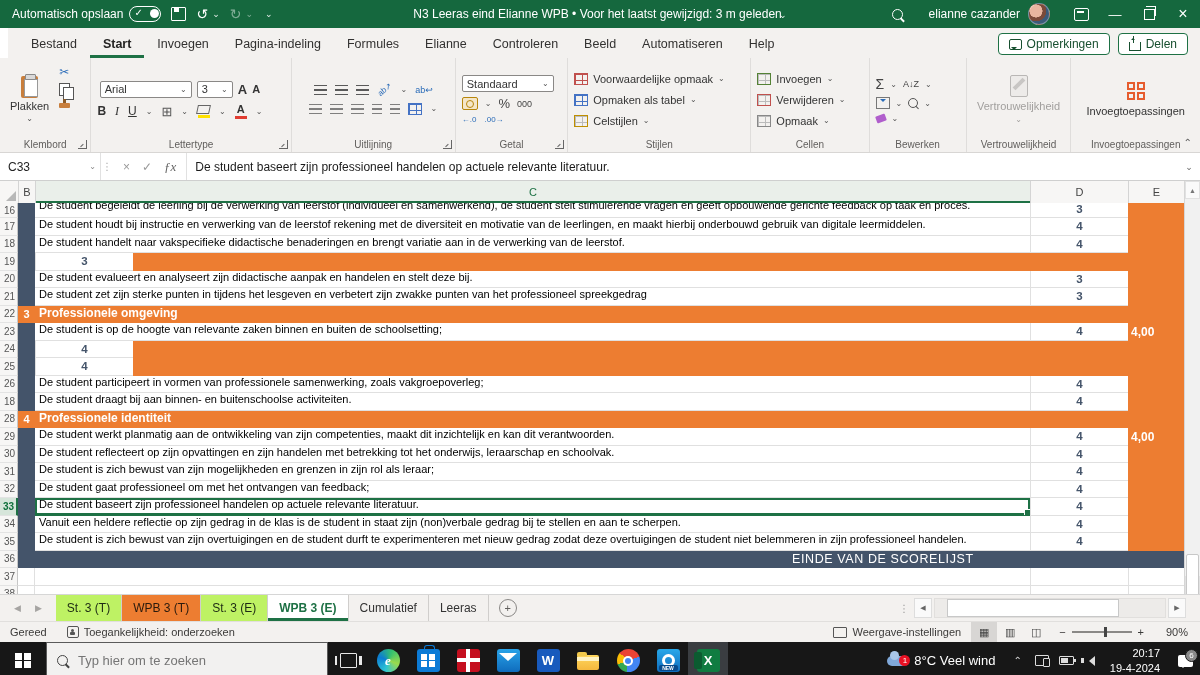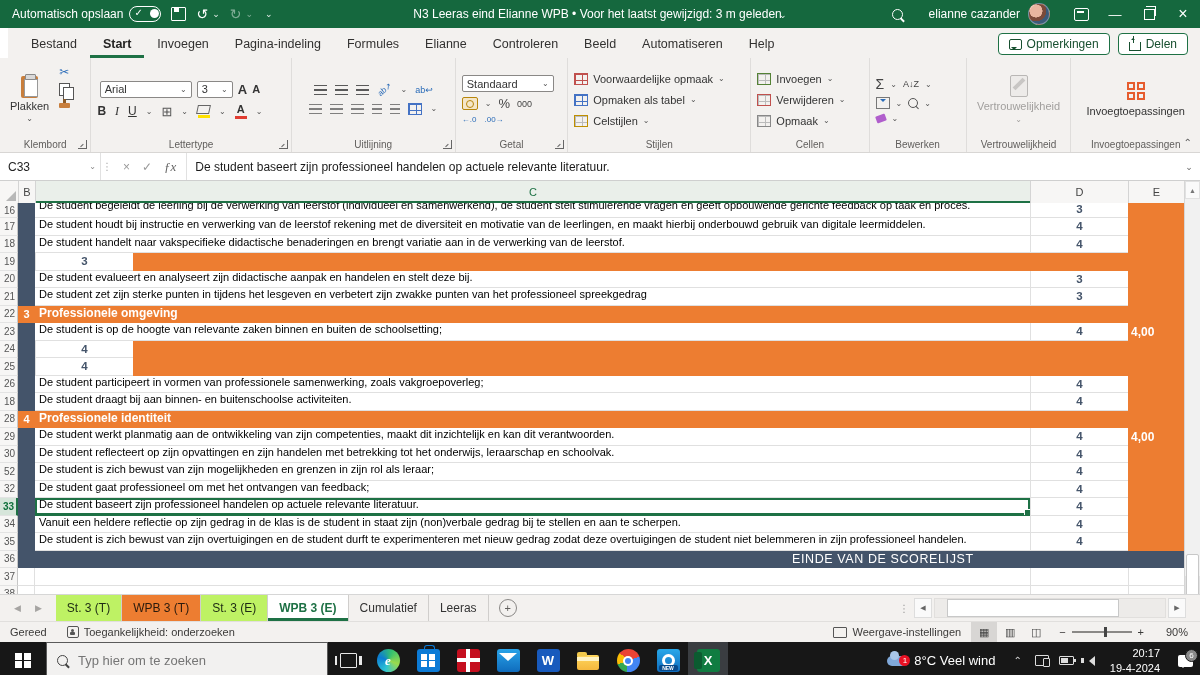--- a/index.html
+++ b/index.html
@@ -623,21 +623,21 @@
         <div class="grow ">
           <div class="gut">30</div>
           <div class="cb"></div>
           <div class="cc">
             <span>De student reflecteert op zijn opvattingen en zijn handelen met betrekking tot het onderwijs, leraarschap en schoolvak.</span>
           </div>
           <div class="cd">4</div>
           <div class="ce"></div>
         </div>
         <div class="grow ">
-          <div class="gut">52</div>
+          <div class="gut">31</div>
           <div class="cb"></div>
           <div class="cc">
             <span>De student is zich bewust van zijn mogelijkheden en grenzen in zijn rol als leraar;</span>
           </div>
           <div class="cd">4</div>
           <div class="ce"></div>
         </div>
         <div class="grow ">
           <div class="gut">32</div>
           <div class="cb"></div>

